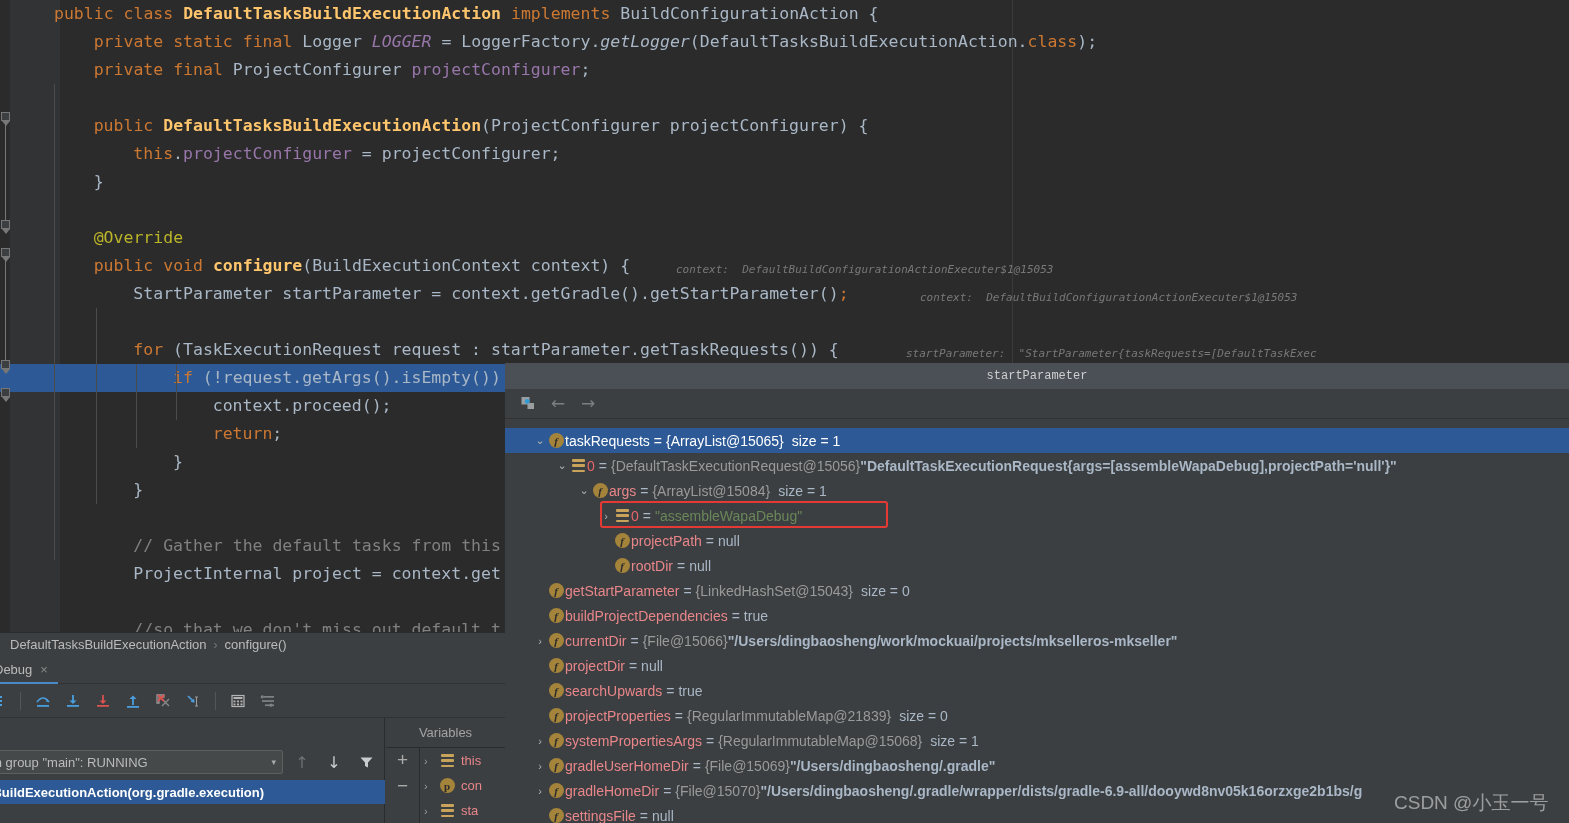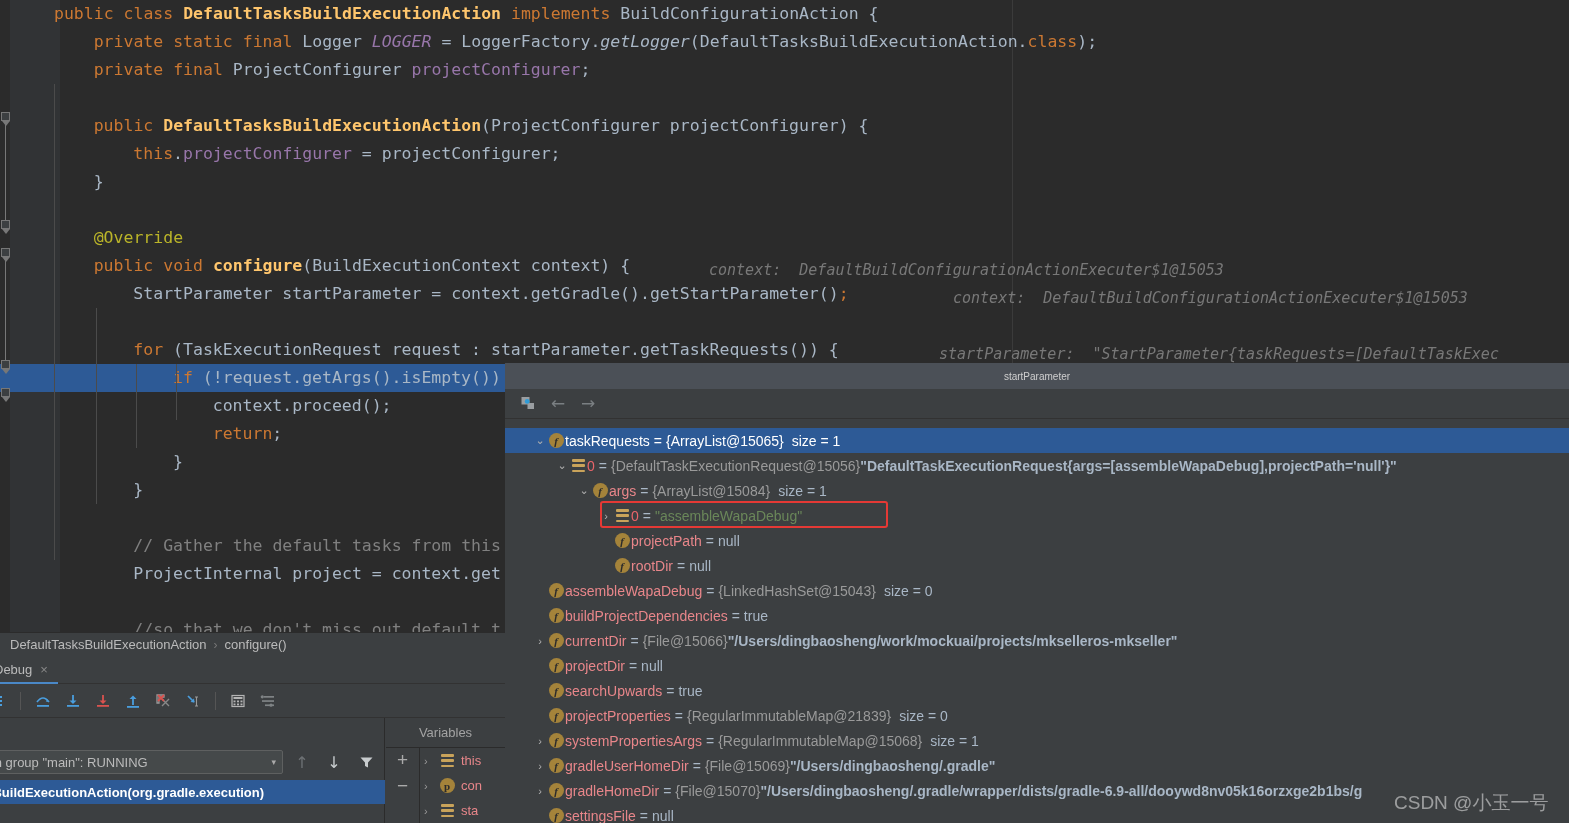--- a/index.html
+++ b/index.html
@@ -26,21 +26,21 @@
   .cl { position: absolute; left: 0; width: 1352px; height: 28px; padding-left: 32px; }
   .cl .txt { position: absolute; left: 10px; top: 0; white-space: pre; }
   .kw { color: #cc7832; }
   .pl { color: #a9b7c6; }
   .fld { color: #9876aa; }
   .flds { color: #9876aa; font-style: italic; }
   .mth { color: #a9b7c6; font-style: italic; }
   .cls-decl { color: #ffc66d; font-weight: bold; }
   .anno { color: #bbb529; }
   .cmt { color: #808080; }
-  .hint { color: #787878; font-style: italic; font-size: 15px; margin-left: 33px; }
+  .hint { color: #787878; font-style: italic; font-size: 11px; }
 
   .hl-line {
     position: absolute; left: 0; width: 505px; height: 28px;
     background: #2d5a96;
   }
   .hl-line-right {
     position: absolute; left: 505px; width: 1064px; height: 28px;
     background: #3c3f41;
   }
   .indent-guide {
@@ -150,21 +150,21 @@
   .vrow .nm { color: #e8868a; }
   .chev { color: #9a9a9a; font-size: 11px; width: 9px; display:inline-block; }
 
   
   .popup {
     position: absolute; left: 505px; top: 363px; width: 1064px; height: 460px;
     background: #3c3f41; overflow: hidden;
   }
   .popup-title {
     height: 26px; background: #4b5057; color: #cfcfcf;
-    font-family: Liberation Sans, sans-serif; font-size: 10px;
+    font-family: Liberation Mono, monospace; font-size: 12px;
     display: flex; align-items: center; justify-content: center;
   }
   .popup-toolbar {
     height: 30px; background: #3c3f41; display: flex; align-items: center;
     gap: 4px; padding-left: 10px; border-bottom: 1px solid #323232;
   }
   .pbtn { width: 26px; height: 24px; display: flex; align-items: center; justify-content: center; }
   .arrowg { color: #7a7f82; font-size: 17px; line-height: 17px; font-family: "DejaVu Sans", sans-serif; }
 
   .tree { position: absolute; left: 0; top: 56px; width: 1064px; height: 404px; overflow: hidden; }
@@ -498,21 +498,21 @@
             <span class="tv">null</span>
           </span>
         </div>
         <div class="trow">
           <span style="flex: 0 0 auto; width: 28px;"></span>
           <span class="twist"></span>
           <span class="ticon">
             <span class="ico-field">f</span>
           </span>
           <span style="display: flex; align-items: center; white-space: nowrap;">
-            <span class="tn">assembleWapaDebug</span>
+            <span class="tn">getStartParameter</span>
             <span class="teq">=</span>
             <span class="tty">{LinkedHashSet@15043}</span>
             <span class="tsz">size = 0</span>
           </span>
         </div>
         <div class="trow">
           <span style="flex: 0 0 auto; width: 28px;"></span>
           <span class="twist"></span>
           <span class="ticon">
             <span class="ico-field">f</span>

